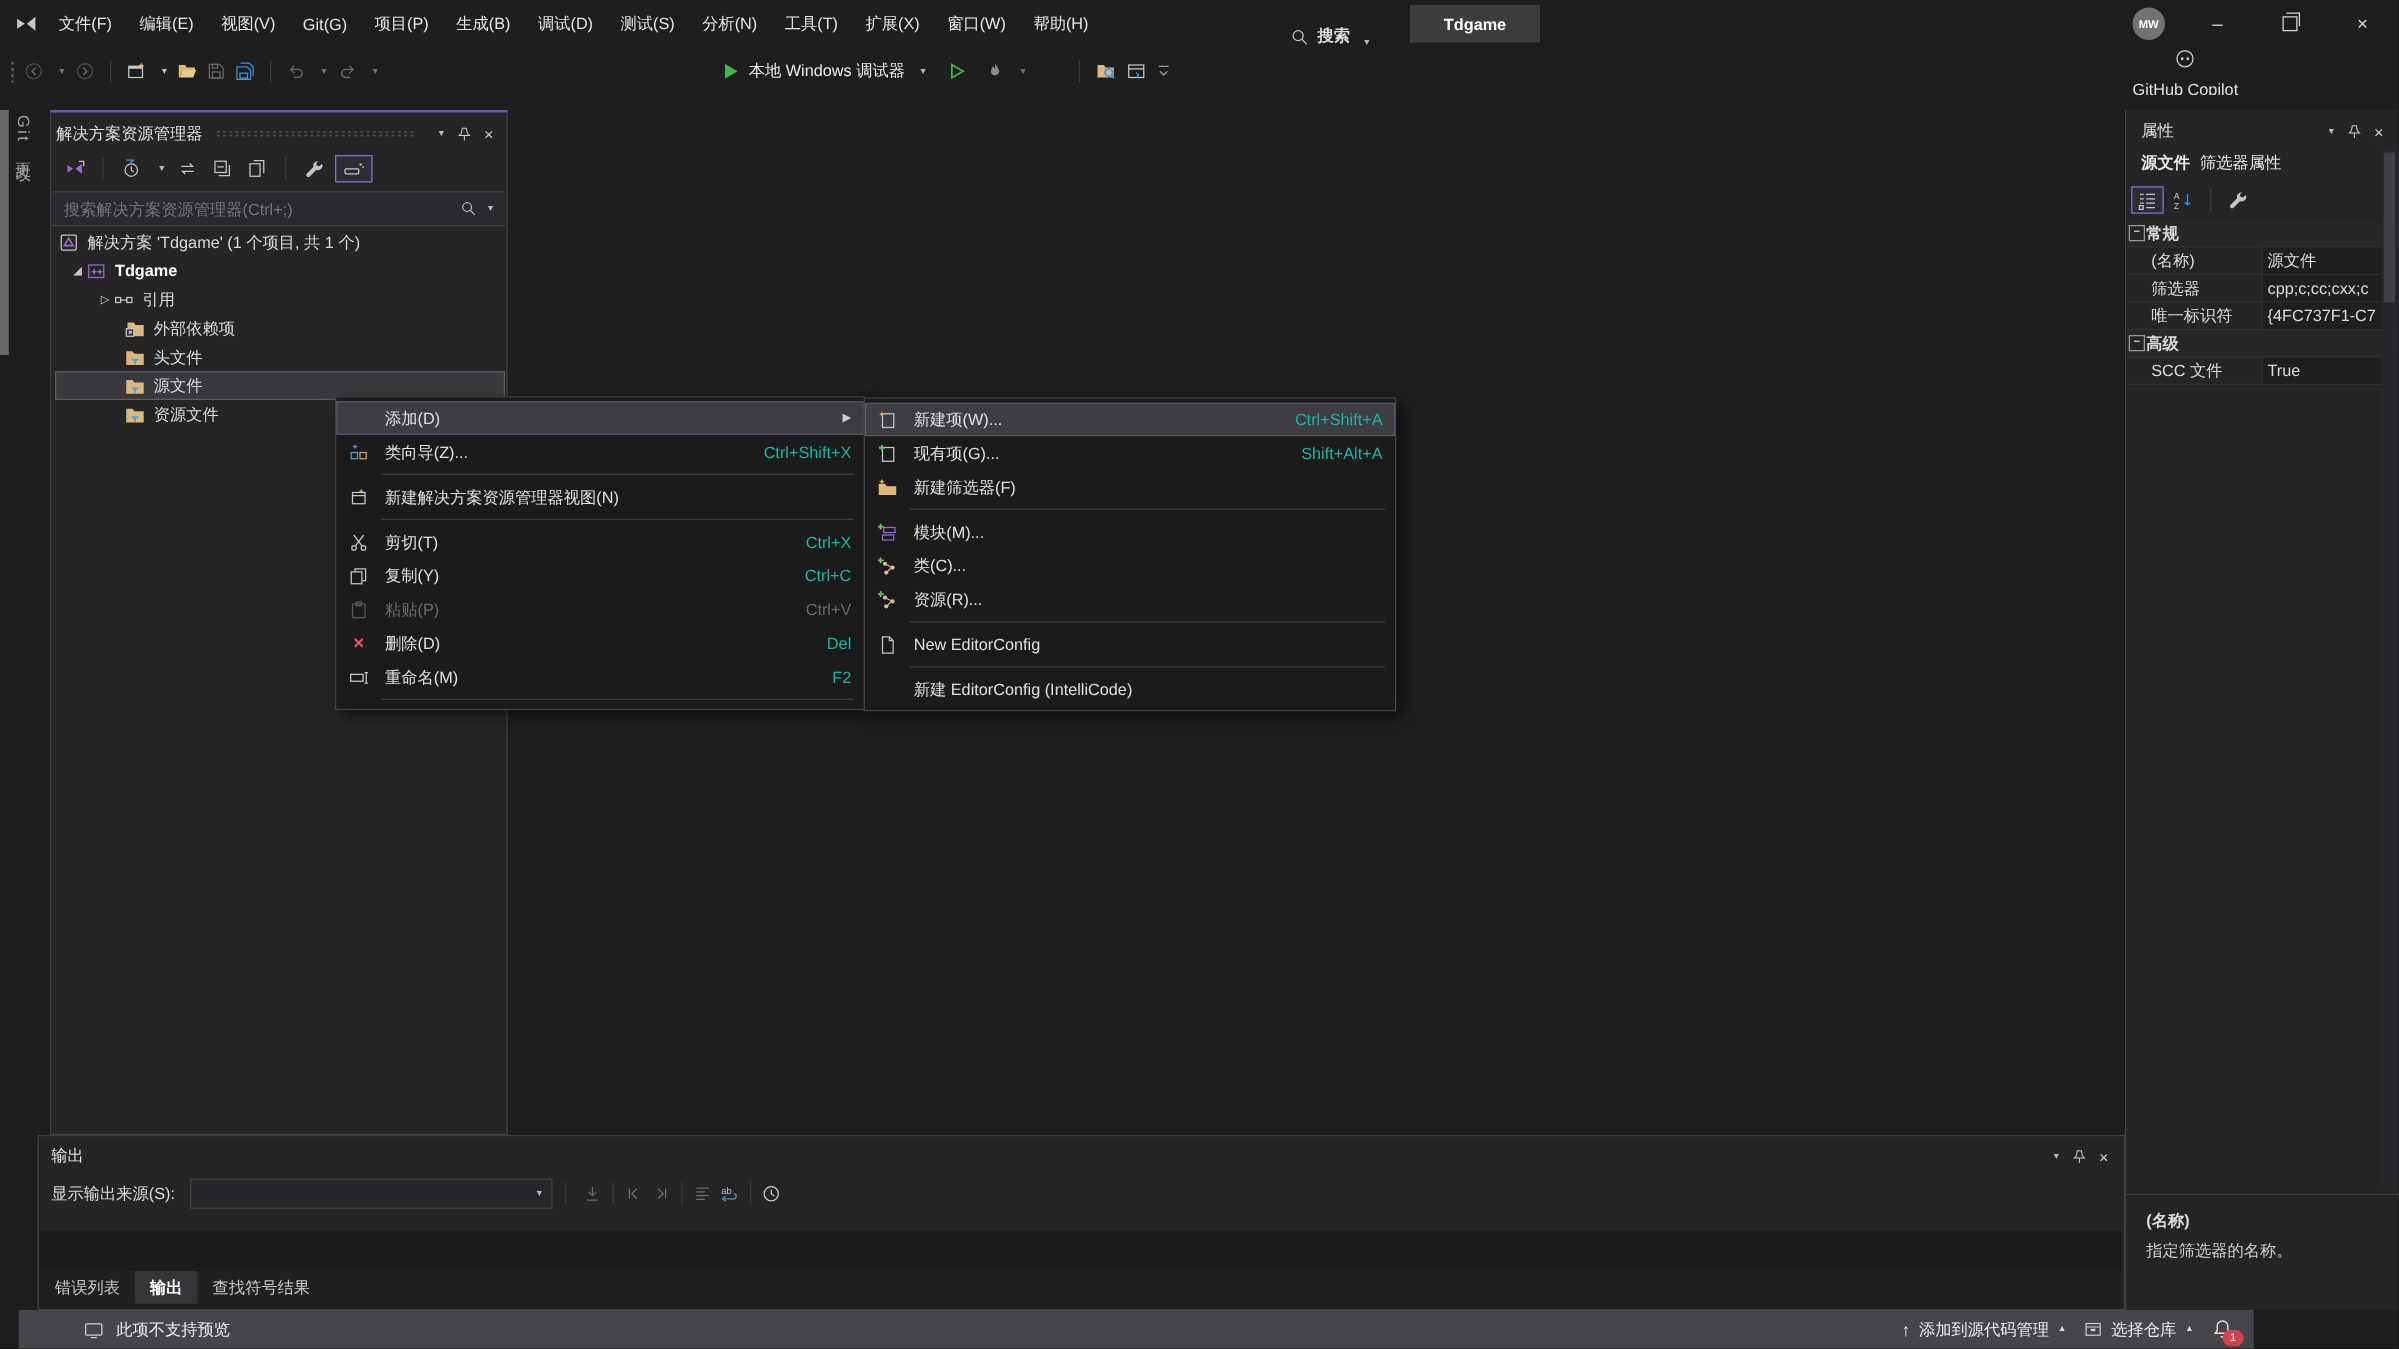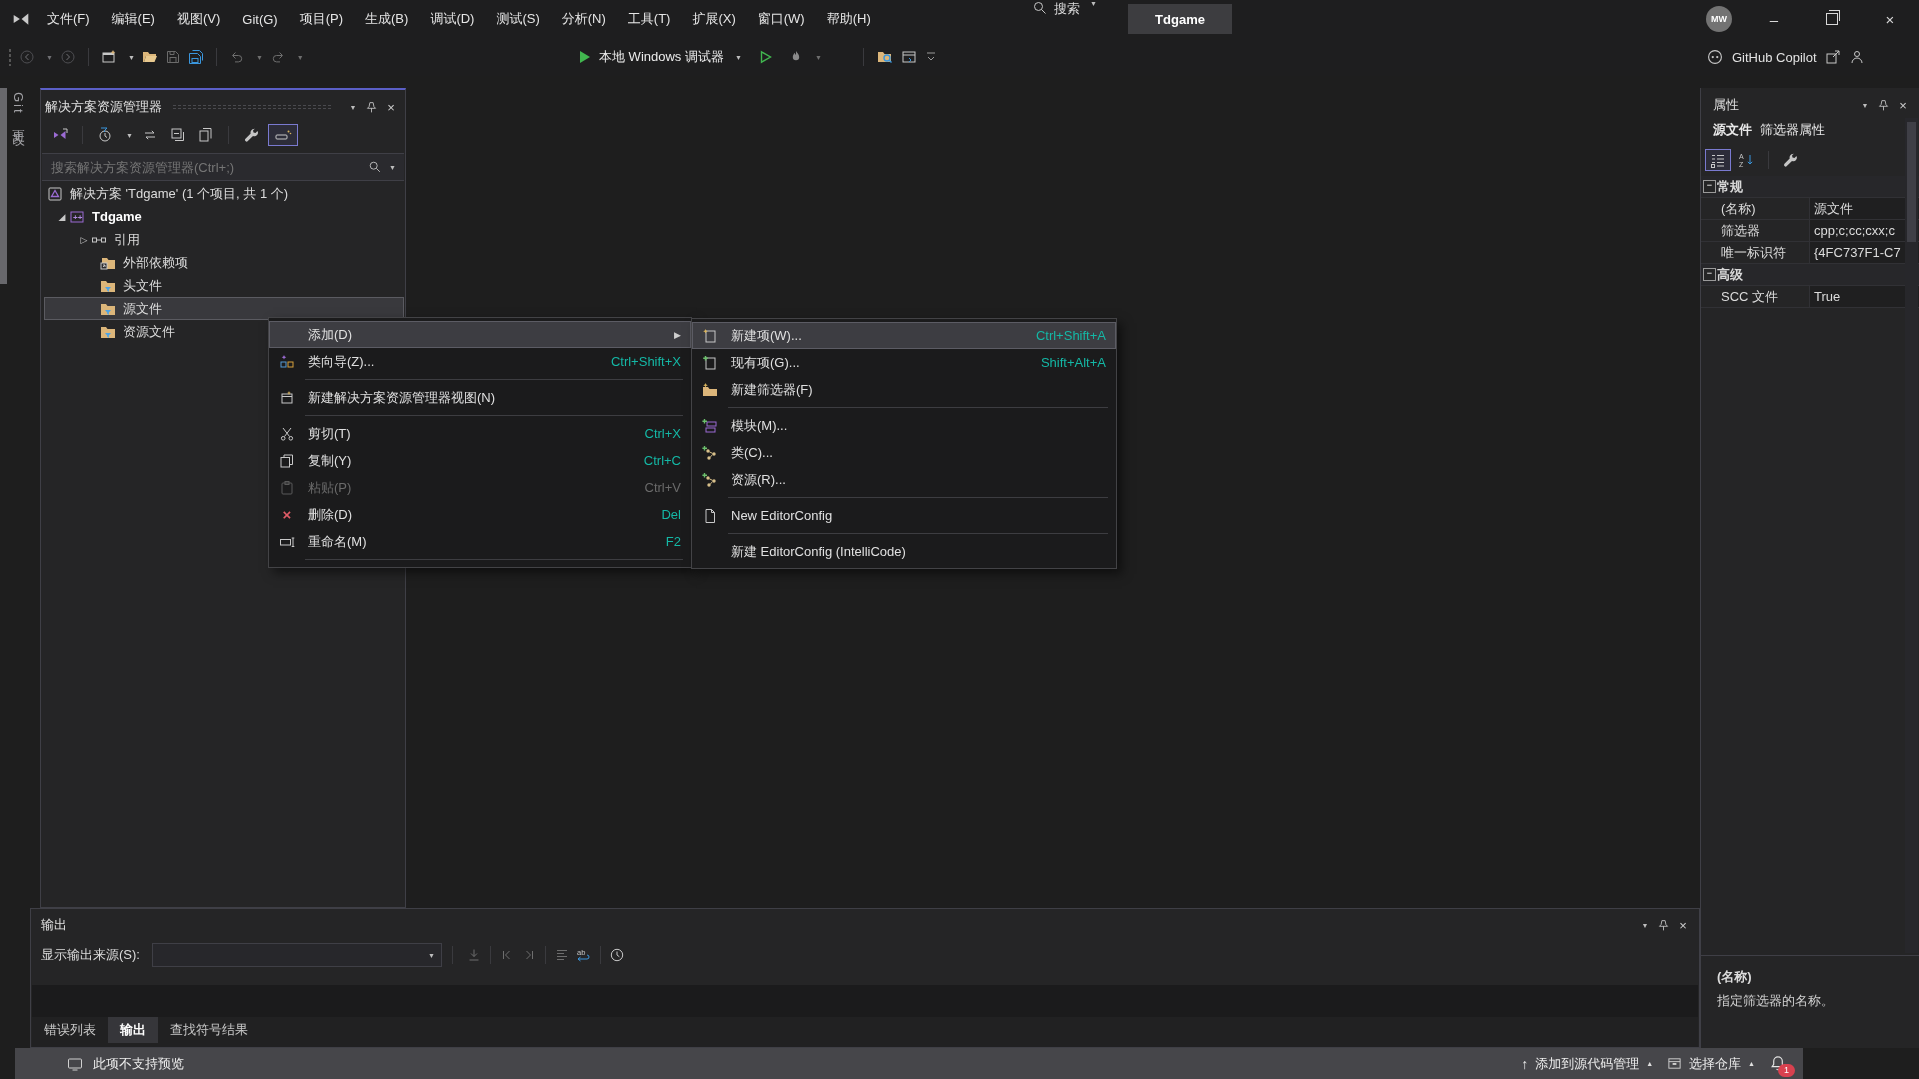--- a/index.html
+++ b/index.html
@@ -10,40 +10,40 @@
   .row{display:flex;align-items:center;}
   svg{display:block;}
   .i16{width:16px;height:16px;}
   .vsep{width:1px;height:18px;background:#3a3a3e;margin:0 5px;flex:0 0 1px;}
   .dd{font-size:7px;color:#bdbdbd;margin-left:4px;}
 
   
   .titlebar{position:absolute;left:0;top:0;width:1919px;height:38px;background:#1e1e1f;}
   .menus{position:absolute;left:36px;top:0;height:38px;display:flex;align-items:center;}
   .menu-item{padding:0 11px;height:38px;display:flex;align-items:center;color:#e6e6e6;cursor:default;}
-  .tb-search{position:absolute;left:1032px;top:0;height:38px;display:flex;align-items:flex-start;gap:6px;color:#dedede;}
+  .tb-search{position:absolute;left:1032px;top:0;height:38px;display:flex;align-items:flex-end;gap:6px;color:#dedede;font-weight:bold;}
   .doc-pill{position:absolute;left:1128px;top:4px;height:30px;min-width:84px;background:#3d3d40;
             display:flex;align-items:center;justify-content:center;font-weight:bold;color:#fff;padding:0 10px;}
   .avatar{position:absolute;left:1706px;top:6px;width:26px;height:26px;border-radius:50%;background:#737373;
           display:flex;align-items:center;justify-content:center;font-size:9px;font-weight:bold;color:#fff;}
   .win-controls{position:absolute;right:0;top:0;display:flex;height:38px;}
   .wc{width:58px;height:38px;display:flex;align-items:center;justify-content:center;color:#d8d8d8;font-size:15px;}
   .restore-box{width:10px;height:10px;border:1px solid #d8d8d8;position:relative;}
   .restore-box:before{content:"";position:absolute;left:2px;top:-4px;width:10px;height:10px;border:1px solid #d8d8d8;border-left:none;border-bottom:none;}
 
   
   .toolbar{position:absolute;left:0;top:38px;width:1919px;height:38px;background:#1e1e1f;border-bottom:1px solid #19191a;}
   .tb-left{position:absolute;left:8px;top:0;height:38px;display:flex;align-items:center;gap:7px;}
   .grip{width:4px;height:18px;background-image:radial-gradient(#555 1px,transparent 1.2px);background-size:4px 5px;}
   .combo{position:absolute;top:45px;height:24px;background:#2a2a2e;border:1px solid #3f3f46;display:flex;
          align-items:center;padding:0 7px;color:#ececec;}
   .combo .dd{margin-left:auto;}
   .run-group{position:absolute;left:578px;top:0;height:38px;display:flex;align-items:center;gap:7px;color:#ececec;}
   .tb-right-icons{position:absolute;left:858px;top:0;height:38px;display:flex;align-items:center;gap:8px;}
-  .copilot{position:absolute;left:1706px;top:0;height:38px;display:flex;align-items:center;gap:8px;color:#e2e2e2;}
+  .copilot{position:absolute;left:1706px;top:0;height:38px;display:flex;align-items:center;gap:8px;color:#e2e2e2;flex-direction:column;}
 
   
   .main-bg{position:absolute;left:0;top:76px;width:1919px;height:972px;background:#1e1e1e;}
   .git-tabbar{position:absolute;left:0;top:88px;width:7px;height:196px;background:#68686c;}
   .git-tab-label{position:absolute;left:9px;top:92px;writing-mode:vertical-rl;color:#a2a2a6;font-size:13px;letter-spacing:2px;}
 
   
   .sol-panel{position:absolute;left:40px;top:88px;width:366px;height:820px;background:#252526;border:1px solid #3f3f46;border-top:2px solid #5b5fc7;box-sizing:border-box;}
   .panel-title{position:absolute;left:4px;top:6px;right:4px;height:22px;display:flex;align-items:center;color:#e0e0e0;}
   .dots{flex:1;height:6px;margin:0 10px;background-image:radial-gradient(#4a4a4e 1px,transparent 1.2px);background-size:5px 3px;}

